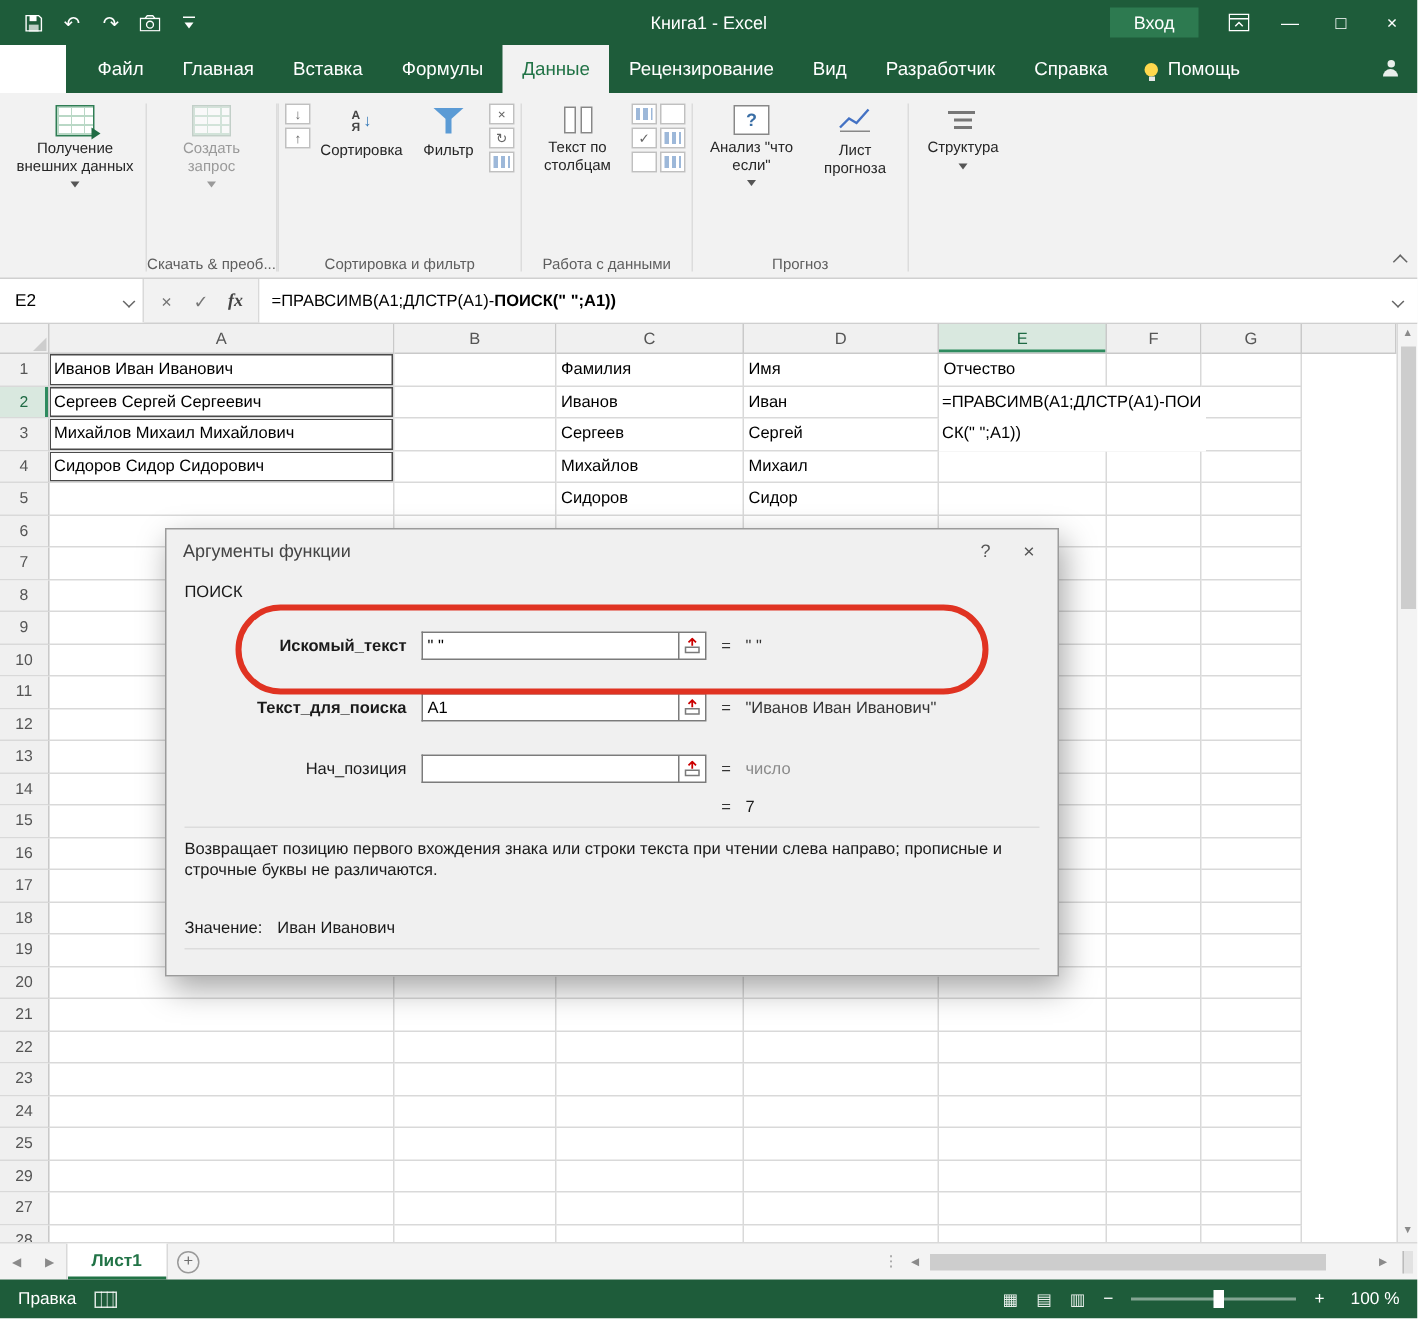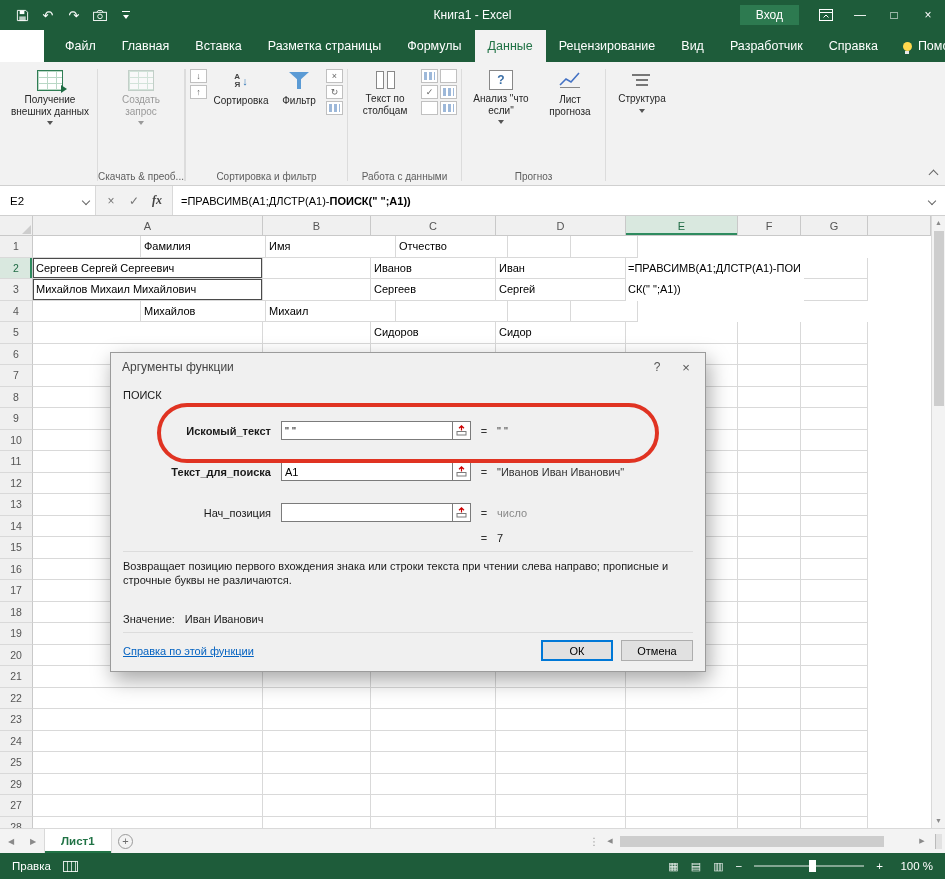--- a/index.html
+++ b/index.html
@@ -193,21 +193,20 @@
       <span class="tb-btn">—</span>
       <span class="tb-btn">□</span>
       <span class="tb-btn">×</span>
     </div>
   </div>
 
   <div class="tabrow">
     <div class="tab">Файл</div>
     <div class="tab">Главная</div>
     <div class="tab">Вставка</div>
-    <div class="tab">Разметка страницы</div>
     <div class="tab">Формулы</div>
     <div class="tab active">Данные</div>
     <div class="tab">Рецензирование</div>
     <div class="tab">Вид</div>
     <div class="tab">Разработчик</div>
     <div class="tab">Справка</div>
     <div class="tellme">
       <span class="bulb"></span>
       <span>Помощь</span>
     </div>
@@ -367,20 +366,21 @@
           <div class="ch" style="flex: 0 0 125px;">C</div>
           <div class="ch" style="flex: 0 0 130px;">D</div>
           <div class="ch hl" style="flex: 0 0 112px;">E</div>
           <div class="ch" style="flex: 0 0 63px;">F</div>
           <div class="ch" style="flex: 0 0 67px;">G</div>
           <div class="ch filler"></div>
         </div>
       <div>
           <div class="grow">
             <div class="rh">1</div>
+            <div class="gcell bordered" style="flex: 0 0 230px;">Иванов Иван Иванович</div>
             <div class="gcell" style="flex: 0 0 108px;"></div>
             <div class="gcell" style="flex: 0 0 125px;">Фамилия</div>
             <div class="gcell" style="flex: 0 0 130px;">Имя</div>
             <div class="gcell" style="flex: 0 0 112px;">Отчество</div>
             <div class="gcell" style="flex: 0 0 63px;"></div>
             <div class="gcell" style="flex: 0 0 67px;"></div>
             <div class="gcell rowfiller"></div>
           </div>
           <div class="grow">
             <div class="rh hl">2</div>
@@ -399,20 +399,21 @@
             <div class="gcell" style="flex: 0 0 108px;"></div>
             <div class="gcell" style="flex: 0 0 125px;">Сергеев</div>
             <div class="gcell" style="flex: 0 0 130px;">Сергей</div>
             <div class="gcell" style="flex: 0 0 112px;"></div>
             <div class="gcell" style="flex: 0 0 63px;"></div>
             <div class="gcell" style="flex: 0 0 67px;"></div>
             <div class="gcell rowfiller"></div>
           </div>
           <div class="grow">
             <div class="rh">4</div>
+            <div class="gcell bordered" style="flex: 0 0 230px;">Сидоров Сидор Сидорович</div>
             <div class="gcell" style="flex: 0 0 108px;"></div>
             <div class="gcell" style="flex: 0 0 125px;">Михайлов</div>
             <div class="gcell" style="flex: 0 0 130px;">Михаил</div>
             <div class="gcell" style="flex: 0 0 112px;"></div>
             <div class="gcell" style="flex: 0 0 63px;"></div>
             <div class="gcell" style="flex: 0 0 67px;"></div>
             <div class="gcell rowfiller"></div>
           </div>
           <div class="grow">
             <div class="rh">5</div>
@@ -742,25 +743,20 @@
           </div>
 
           <hr>
           <div class="desc">Возвращает позицию первого вхождения знака или строки текста при чтении слева направо; прописные и строчные буквы не различаются.</div>
 
           <div class="value-row">
             <span>Значение:</span><span class="value-text">Иван Иванович</span>
           </div>
 
           <hr>
-          <div class="dlg-bottom">
-            <a class="dlg-link">Справка по этой функции</a>
-            <button class="btn default">ОК</button>
-            <button class="btn">Отмена</button>
-          </div>
         </div>
         <div class="annot"></div>
       </div>
     </div>
 
     <div class="vscroll">
       <span class="vs-btn">▲</span>
       <span class="vs-thumb"></span>
       <span class="vs-space"></span>
       <span class="vs-btn">▼</span>

